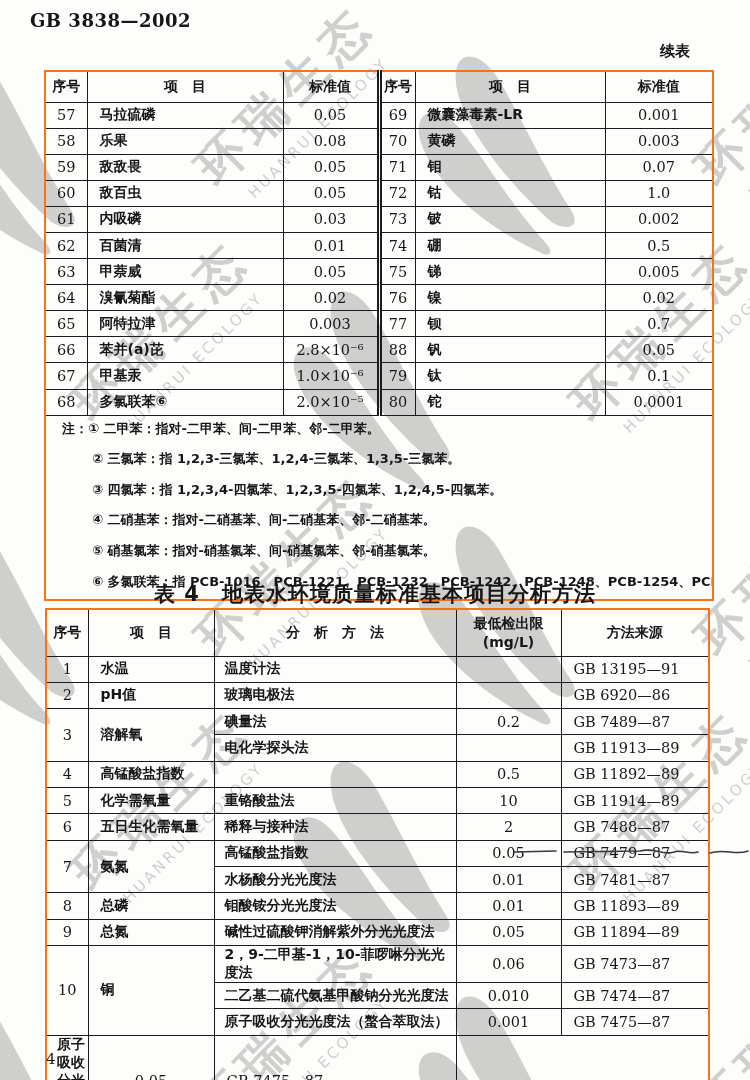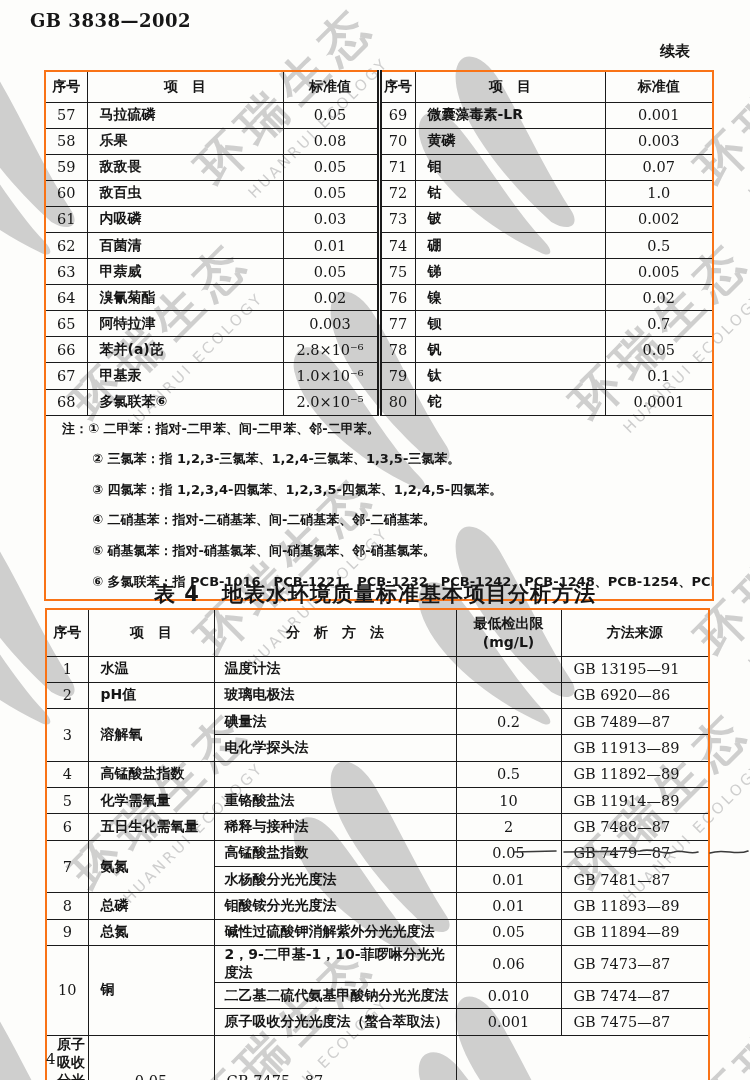--- a/index.html
+++ b/index.html
@@ -251,21 +251,21 @@
         <td class="item">阿特拉津</td>
         <td class="c num">0.003</td>
         <td class="c num divL">77</td>
         <td class="item">钡</td>
         <td class="c num">0.7</td>
       </tr>
       <tr class="r">
         <td class="c num">66</td>
         <td class="item">苯并(a)芘</td>
         <td class="c num">2.8×10⁻⁶</td>
-        <td class="c num divL">78</td>
+        <td class="c num divL">88</td>
         <td class="item">钒</td>
         <td class="c num">0.05</td>
       </tr>
       <tr class="r">
         <td class="c num">67</td>
         <td class="item">甲基汞</td>
         <td class="c num">1.0×10⁻⁶</td>
         <td class="c num divL">79</td>
         <td class="item">钛</td>
         <td class="c num">0.1</td>

